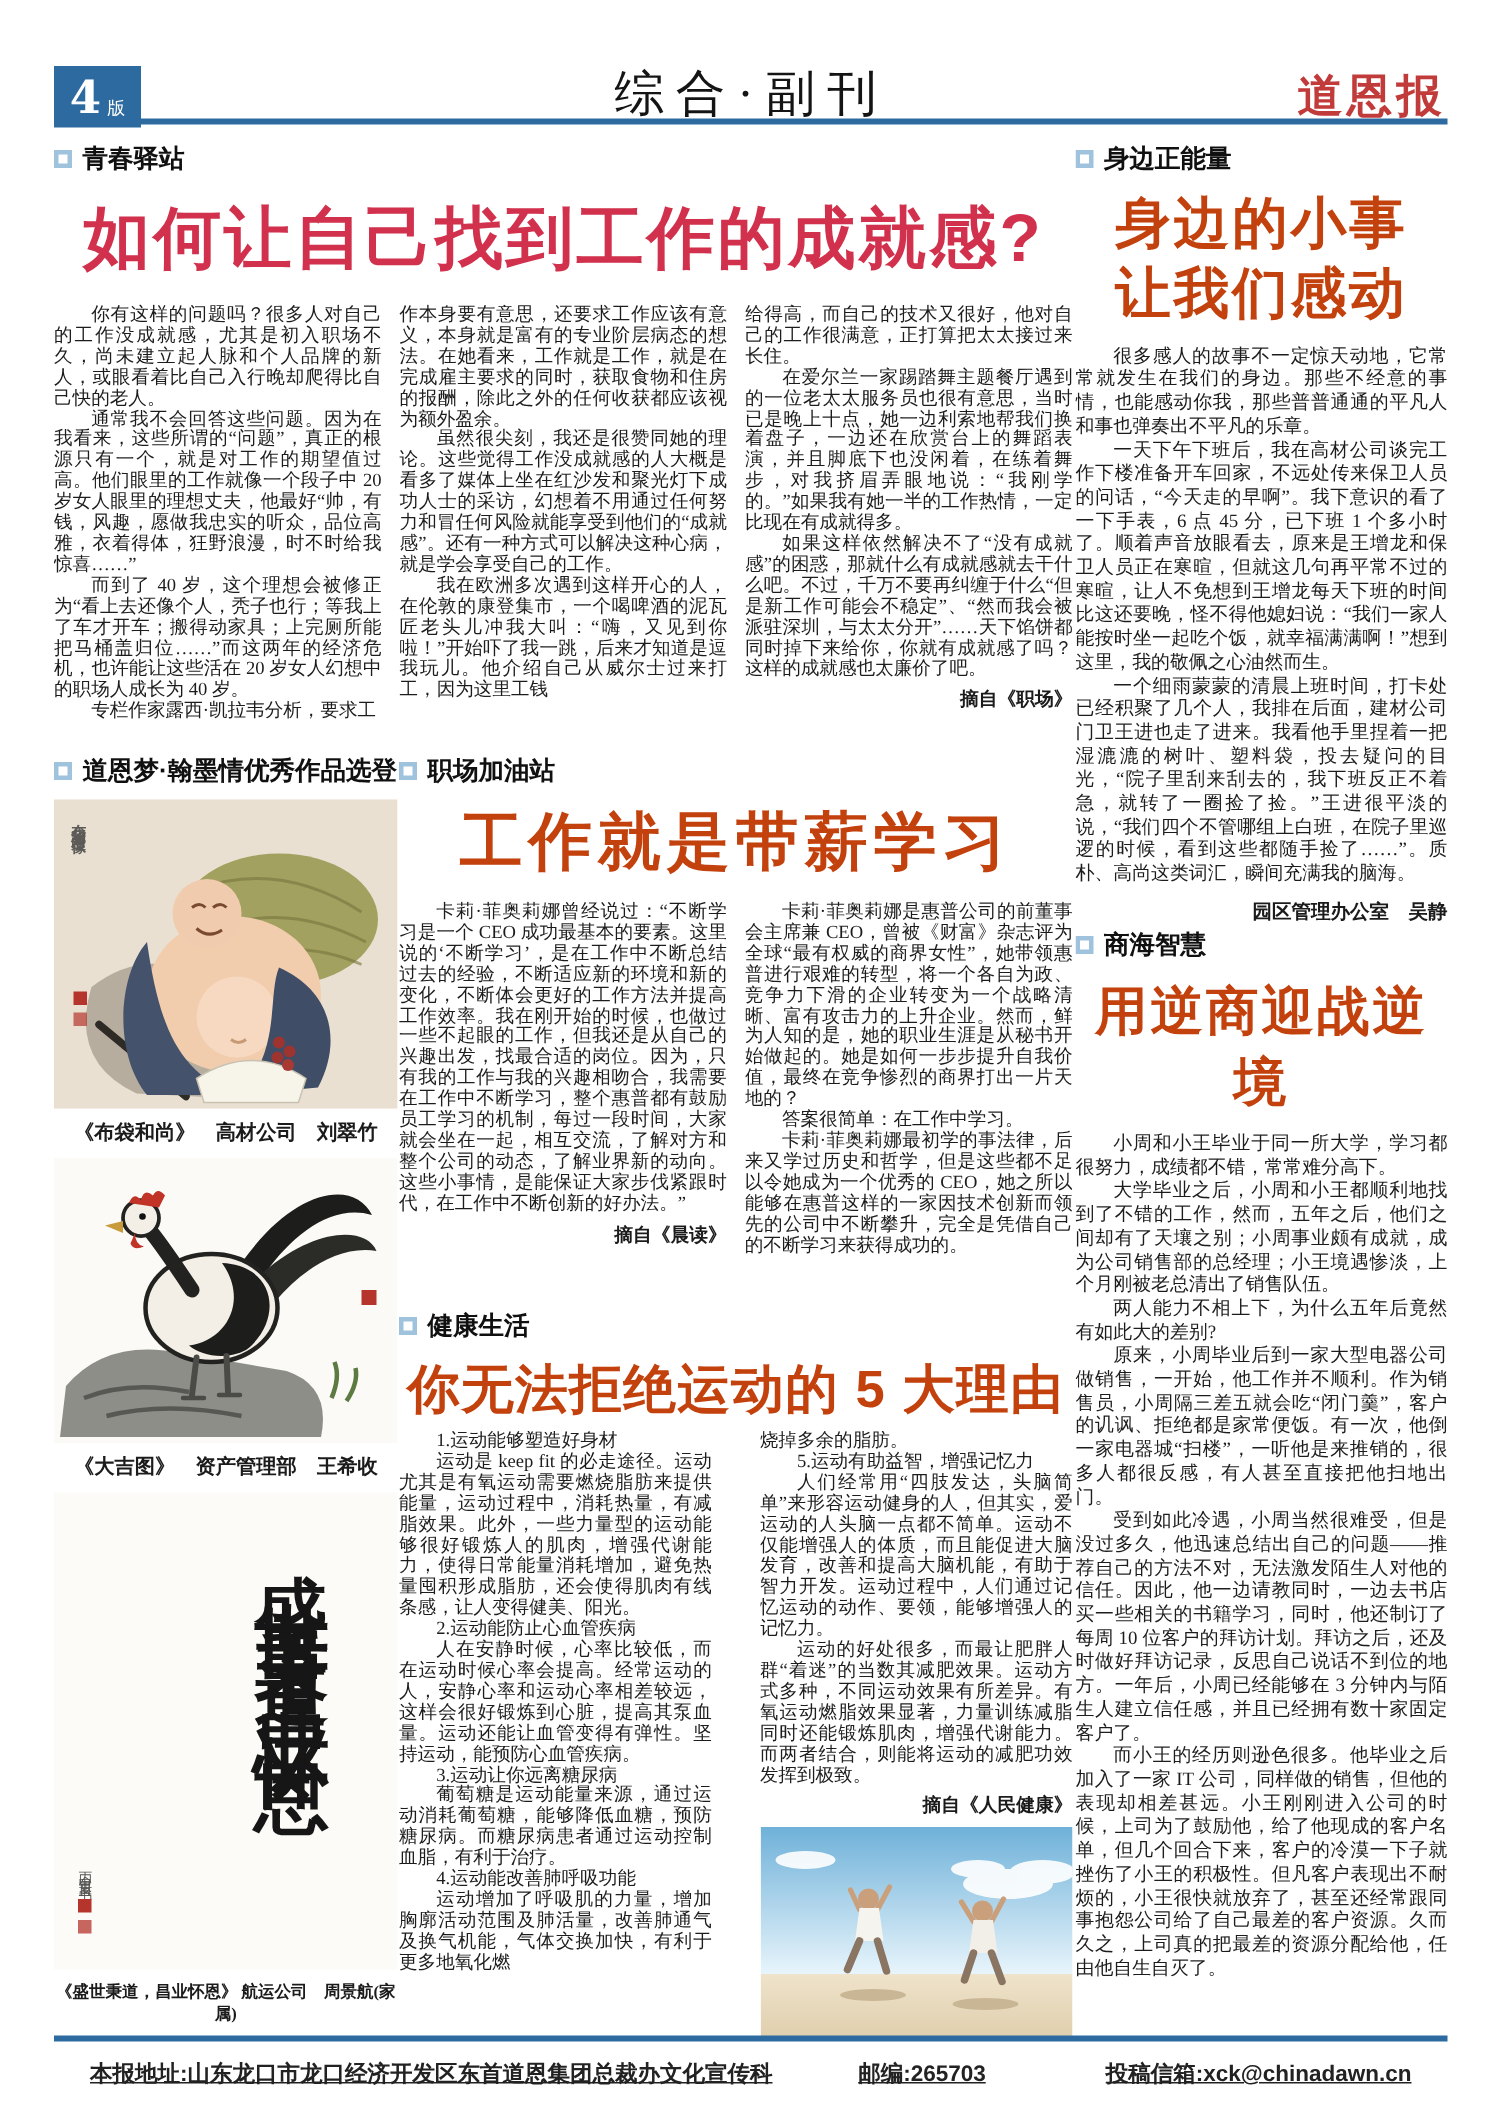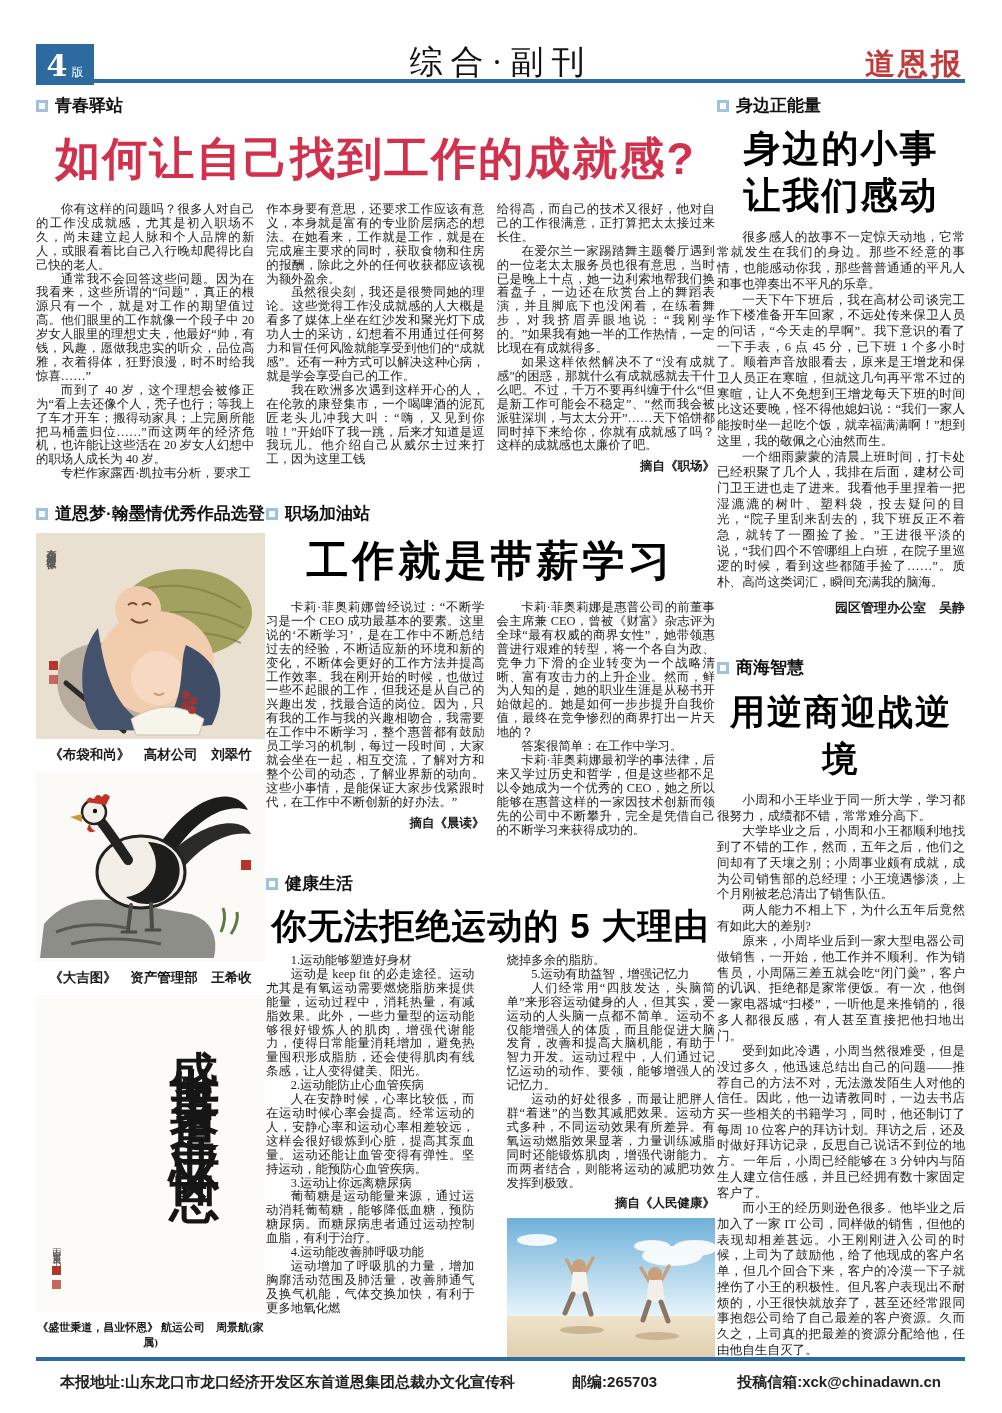--- a/index.html
+++ b/index.html
@@ -44,39 +44,39 @@
     font-size:10px; font-weight:bold; color:#3a3a3a; letter-spacing:2px; opacity:.8; }
   .calli-wrap { position:relative; width:229px; height:318px; background:#fcfbf7; overflow:hidden; }
   .calli-chars { position:absolute; right:22px; top:14px; writing-mode:vertical-rl;
     font-size:50px; font-weight:bold; letter-spacing:18px; line-height:1.9; height:292px;
     color:#161616; font-family:"DejaVu Serif",serif; }
   .calli-note { position:absolute; left:14px; bottom:60px; writing-mode:vertical-rl;
     font-size:9px; color:#555; letter-spacing:2px; }
   .seal { position:absolute; width:9px; height:9px; background:#b5342b; }
   
   #region-workplace { left:266px; top:502px; width:449px; height:368px; }
-  .title-black { font-family:"Liberation Sans",sans-serif; font-weight:900; color:#000000; text-align:center; }
+  .title-black { font-family:"Liberation Sans",sans-serif; font-weight:900; color:#c2410c; text-align:center; }
   #workplace-title { font-size:42px; margin-top:8px; letter-spacing:4px; }
   #workplace-cols { margin-top:12px; height:268px; }
   
   #region-health { left:266px; top:872px; width:449px; height:492px; }
   #health-title { font-size:35px; margin-top:8px; letter-spacing:1px; }
   #health-cols { margin-top:4px; height:414px;gap:32px; }
   .photo-frame { margin-top:6px; }
   
   #region-positive { left:717px; top:94px; width:248px; height:562px; }
-  #region-business { left:717px; top:656px; width:248px; height:700px; }
+  #region-business { left:717px; top:618px; width:248px; height:700px; }
   .rb { font-size:12.6px; line-height:15.7px; }
   #positive-title { font-size:37px; line-height:1.28; margin-top:8px; letter-spacing:2px; }
   #business-title { font-size:35px; margin-top:10px; letter-spacing:2px; }
   .para-block { margin-top:10px; }
   .byline { text-align:right; font-weight:bold; font-size:13px; font-family:"Liberation Sans",sans-serif; margin-top:8px; }
   
   #footer { position:absolute; left:36px; top:1357px; width:929px; border-top:4px solid #2c6aa0; padding-top:12px;
-    display:flex; align-items:baseline; font-family:"Liberation Sans",sans-serif; font-weight:bold; font-size:15px; color:#222; }
+    display:flex; align-items:baseline; font-family:"Liberation Sans",sans-serif; font-weight:bold; font-size:15px; color:#222;text-decoration:underline; }
   #footer .addr { margin-left:24px; }
   #footer .post { margin-left:auto; }
   #footer .mail { margin-left:80px; margin-right:24px; }
 </style>
 </head>
 <body>
 
 <div class="page">
 
   <div class="pagenum-box">

